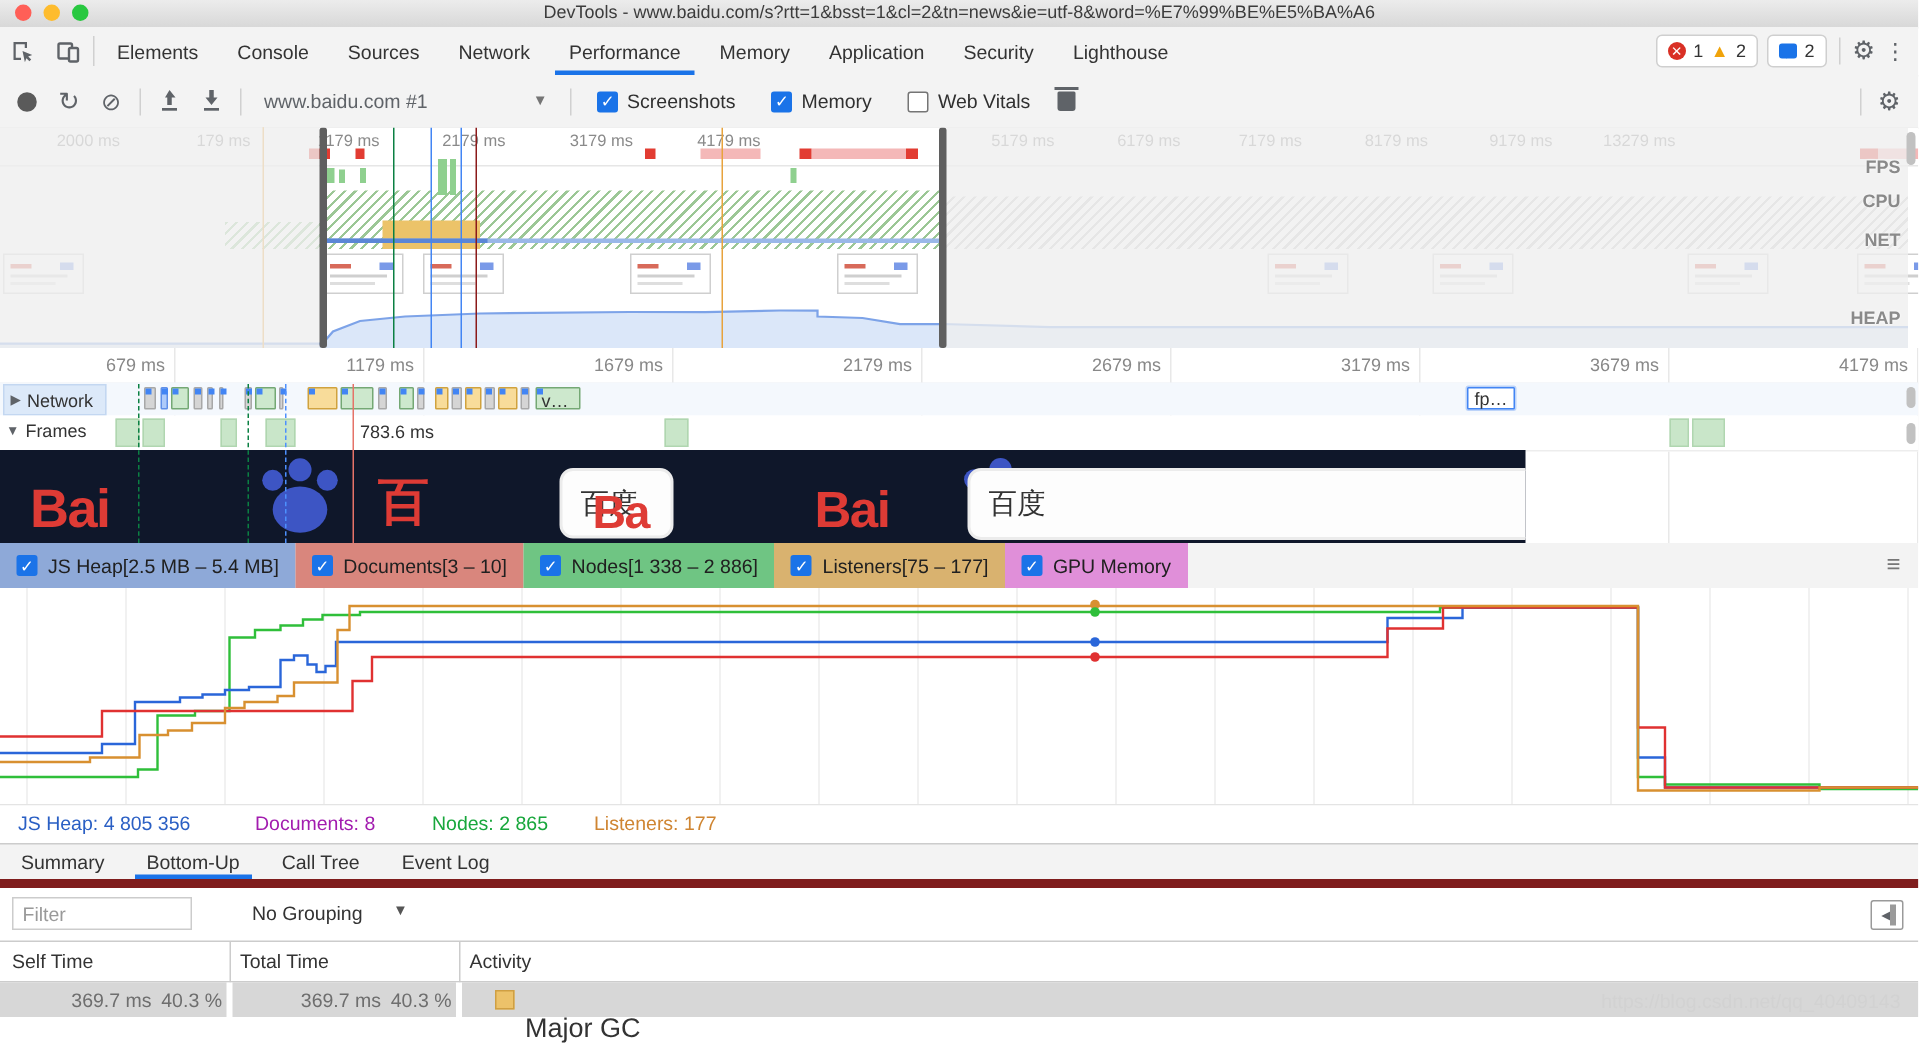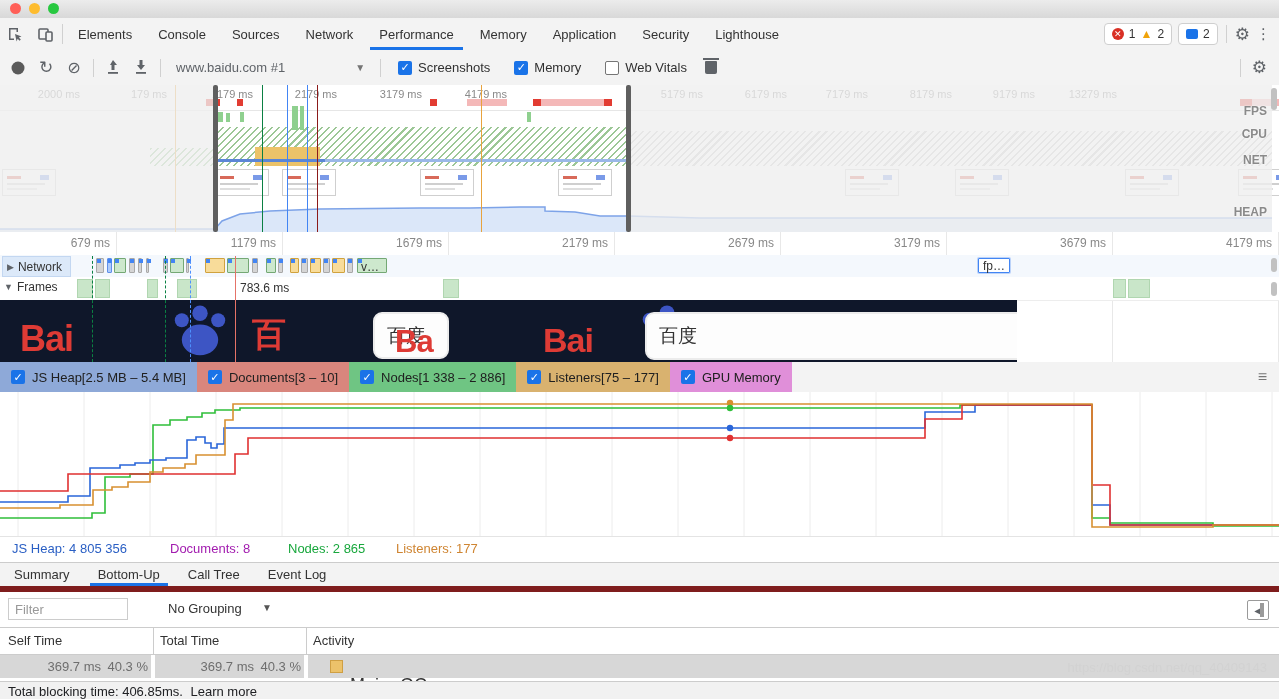--- a/index.html
+++ b/index.html
@@ -129,20 +129,21 @@
 </style>
 </head>
 <body>
 
 <div id="app">
 
   <div class="abs" id="titlebar">
     <span class="tl" style="left:10px;background:#ff5f57;"></span>
     <span class="tl" style="left:29px;background:#febc2e;"></span>
     <span class="tl" style="left:48px;background:#28c840;"></span>
+    <span id="title-text">DevTools - www.baidu.com/s?rtt=1&amp;bsst=1&amp;cl=2&amp;tn=news&amp;ie=utf-8&amp;word=%E7%99%BE%E5%BA%A6</span>
   </div>
 
   <div class="abs" id="tabbar">
     <span class="tbicon">
       <svg width="17" height="17" viewBox="0 0 17 17">
           <path d="M2 2h9v4h-1.5V3.5H3.5v9H7V14H2z" fill="#5f6368"></path>
           <path d="M8 8l6.5 2.6-2.7 1 2 2-1.2 1.2-2-2-1 2.7z" fill="#5f6368"></path>
         </svg>
     </span>
     <span class="tbicon">
@@ -561,24 +562,20 @@
       <div class="trow">
         <div class="tval" style="left: 148px;">369.7 ms 40.3 %</div>
         <div class="tval" style="left: 301px;">369.7 ms 40.3 %</div>
         <div class="swatch" style="left: 330px; background: rgb(236, 194, 106);"></div>
         <span class="activity-name" style="left: 350px;">Major GC</span>
         <div style="position: absolute; left: 151px; top: 0px; width: 4px; height: 23px; background: rgb(255, 255, 255);"></div>
         <div style="position: absolute; left: 304px; top: 0px; width: 4px; height: 23px; background: rgb(255, 255, 255);"></div>
       </div>
     </div>
 
-  <div class="abs" id="statusbar">
-    <span>Total blocking time: 406.85ms.</span>
-    <span style="margin-left:4px;">Learn more</span>
-  </div>
 
   <div class="abs" id="watermark">https://blog.csdn.net/qq_40409143</div>
 
 <div class="abs trackmarker" style="left: 92px; top: 256px; height: 106px; border-left-color: rgb(11, 128, 67);"></div>
     <div class="abs trackmarker" style="left: 165px; top: 256px; height: 106px; border-left-color: rgb(11, 128, 67);"></div>
     <div class="abs trackmarker" style="left: 190px; top: 256px; height: 106px; border-left-color: rgb(77, 144, 254);"></div>
     <div class="abs trackmarker solid" style="left: 235px; top: 256px; height: 106px; border-left-color: rgb(229, 115, 104);"></div>
   </div>
 
 </body></html>

